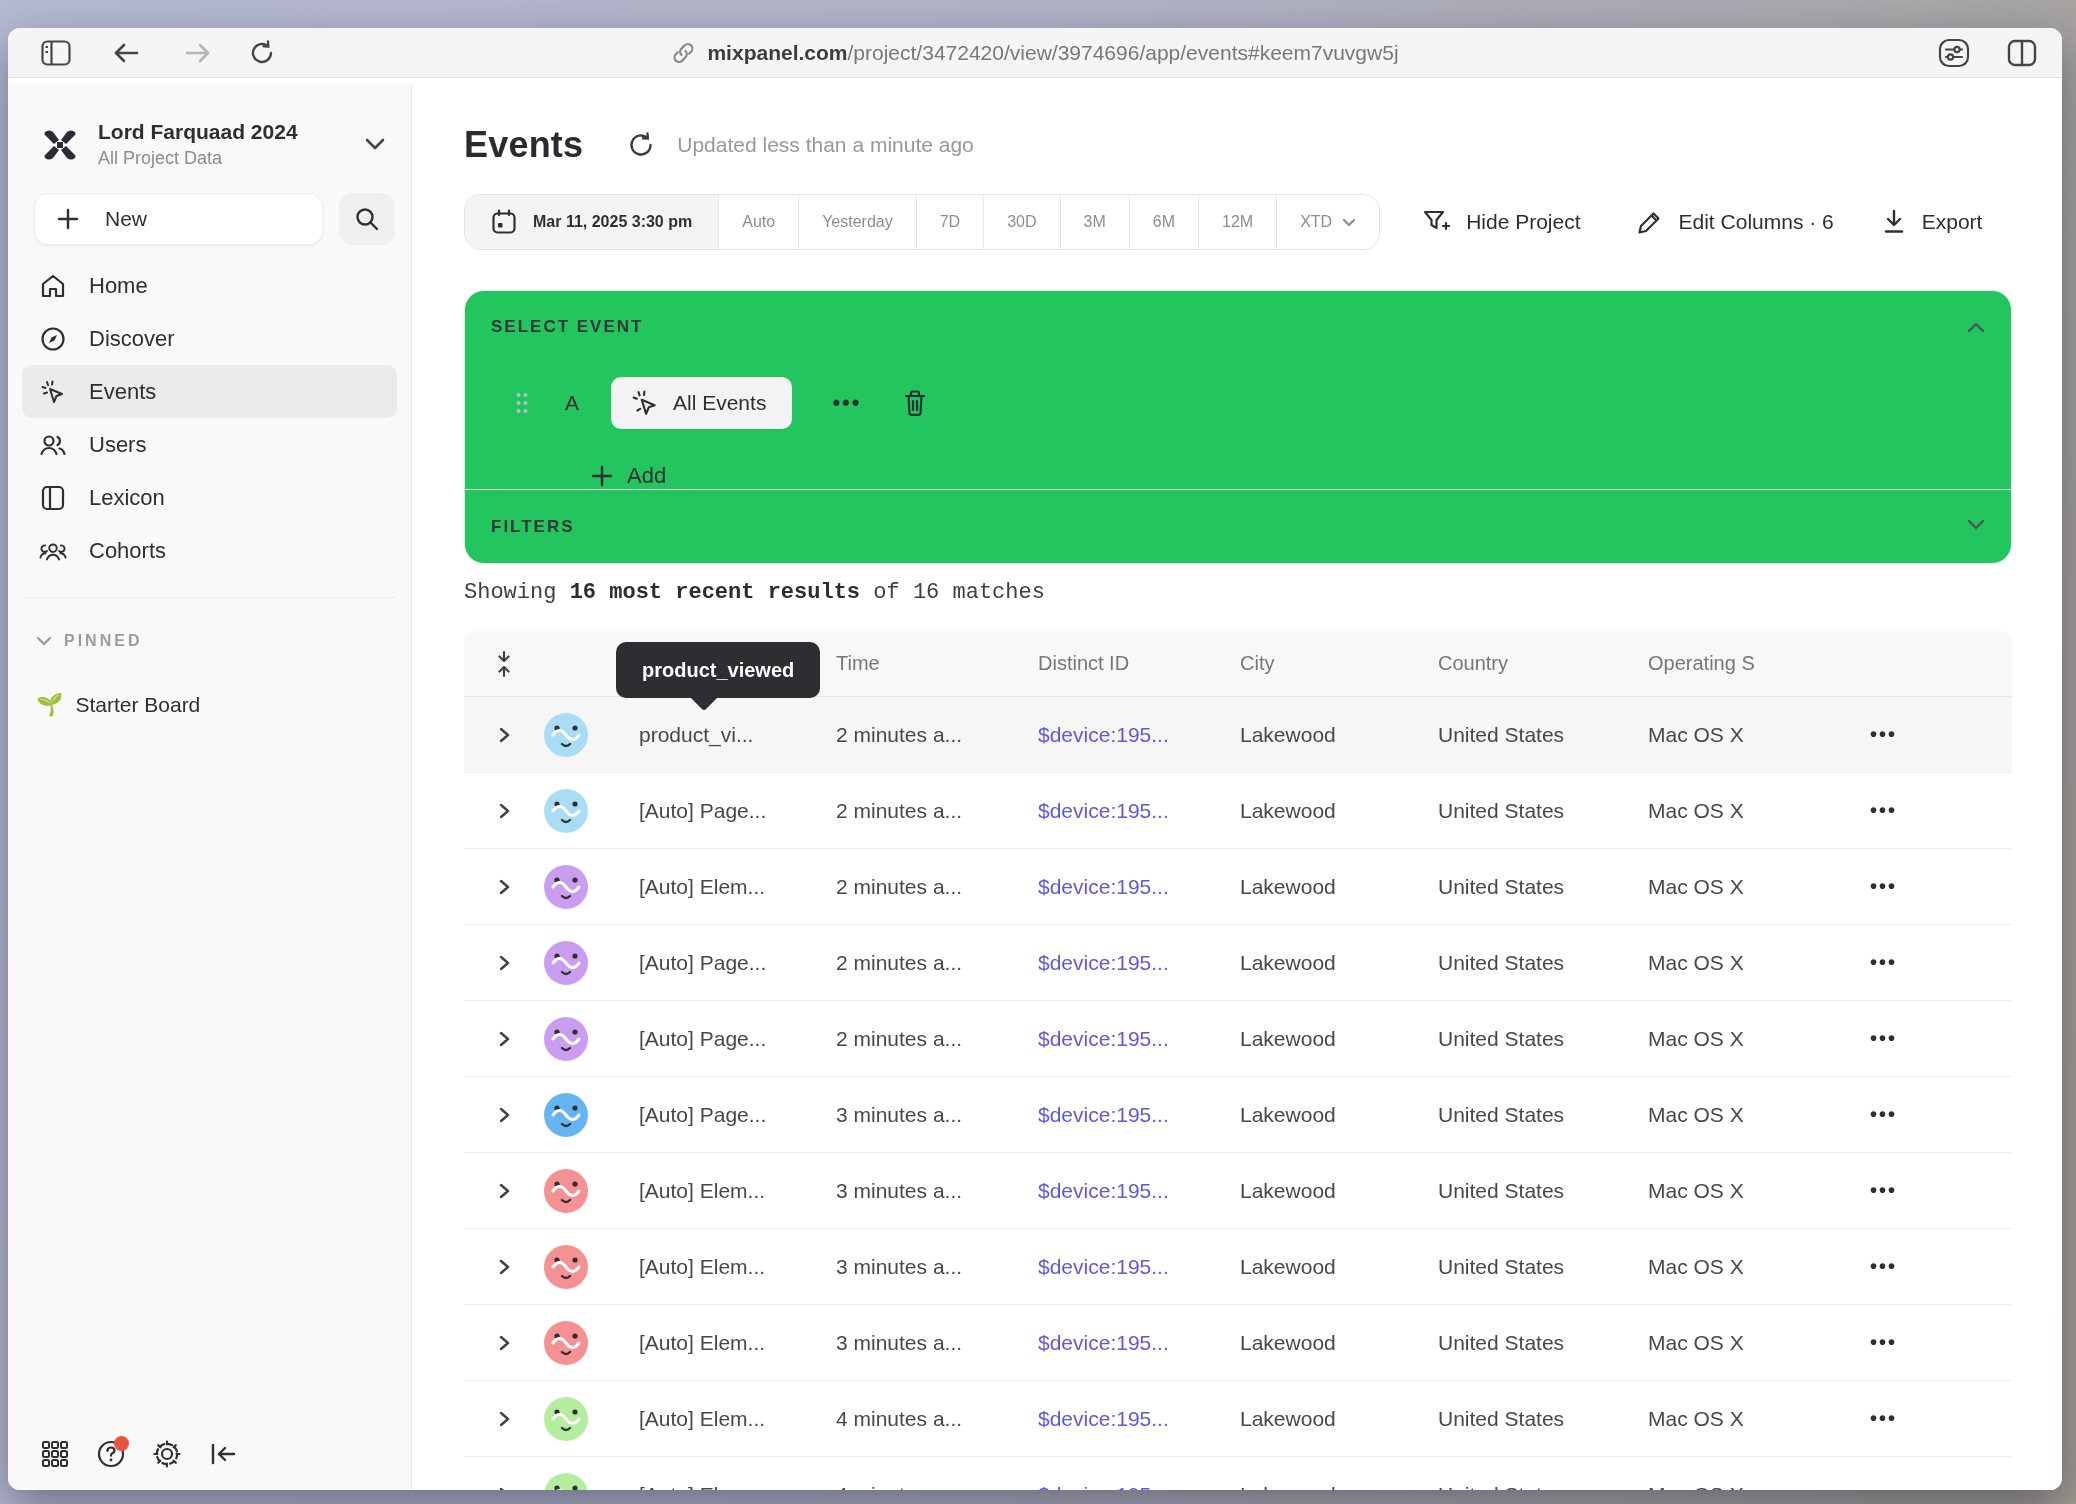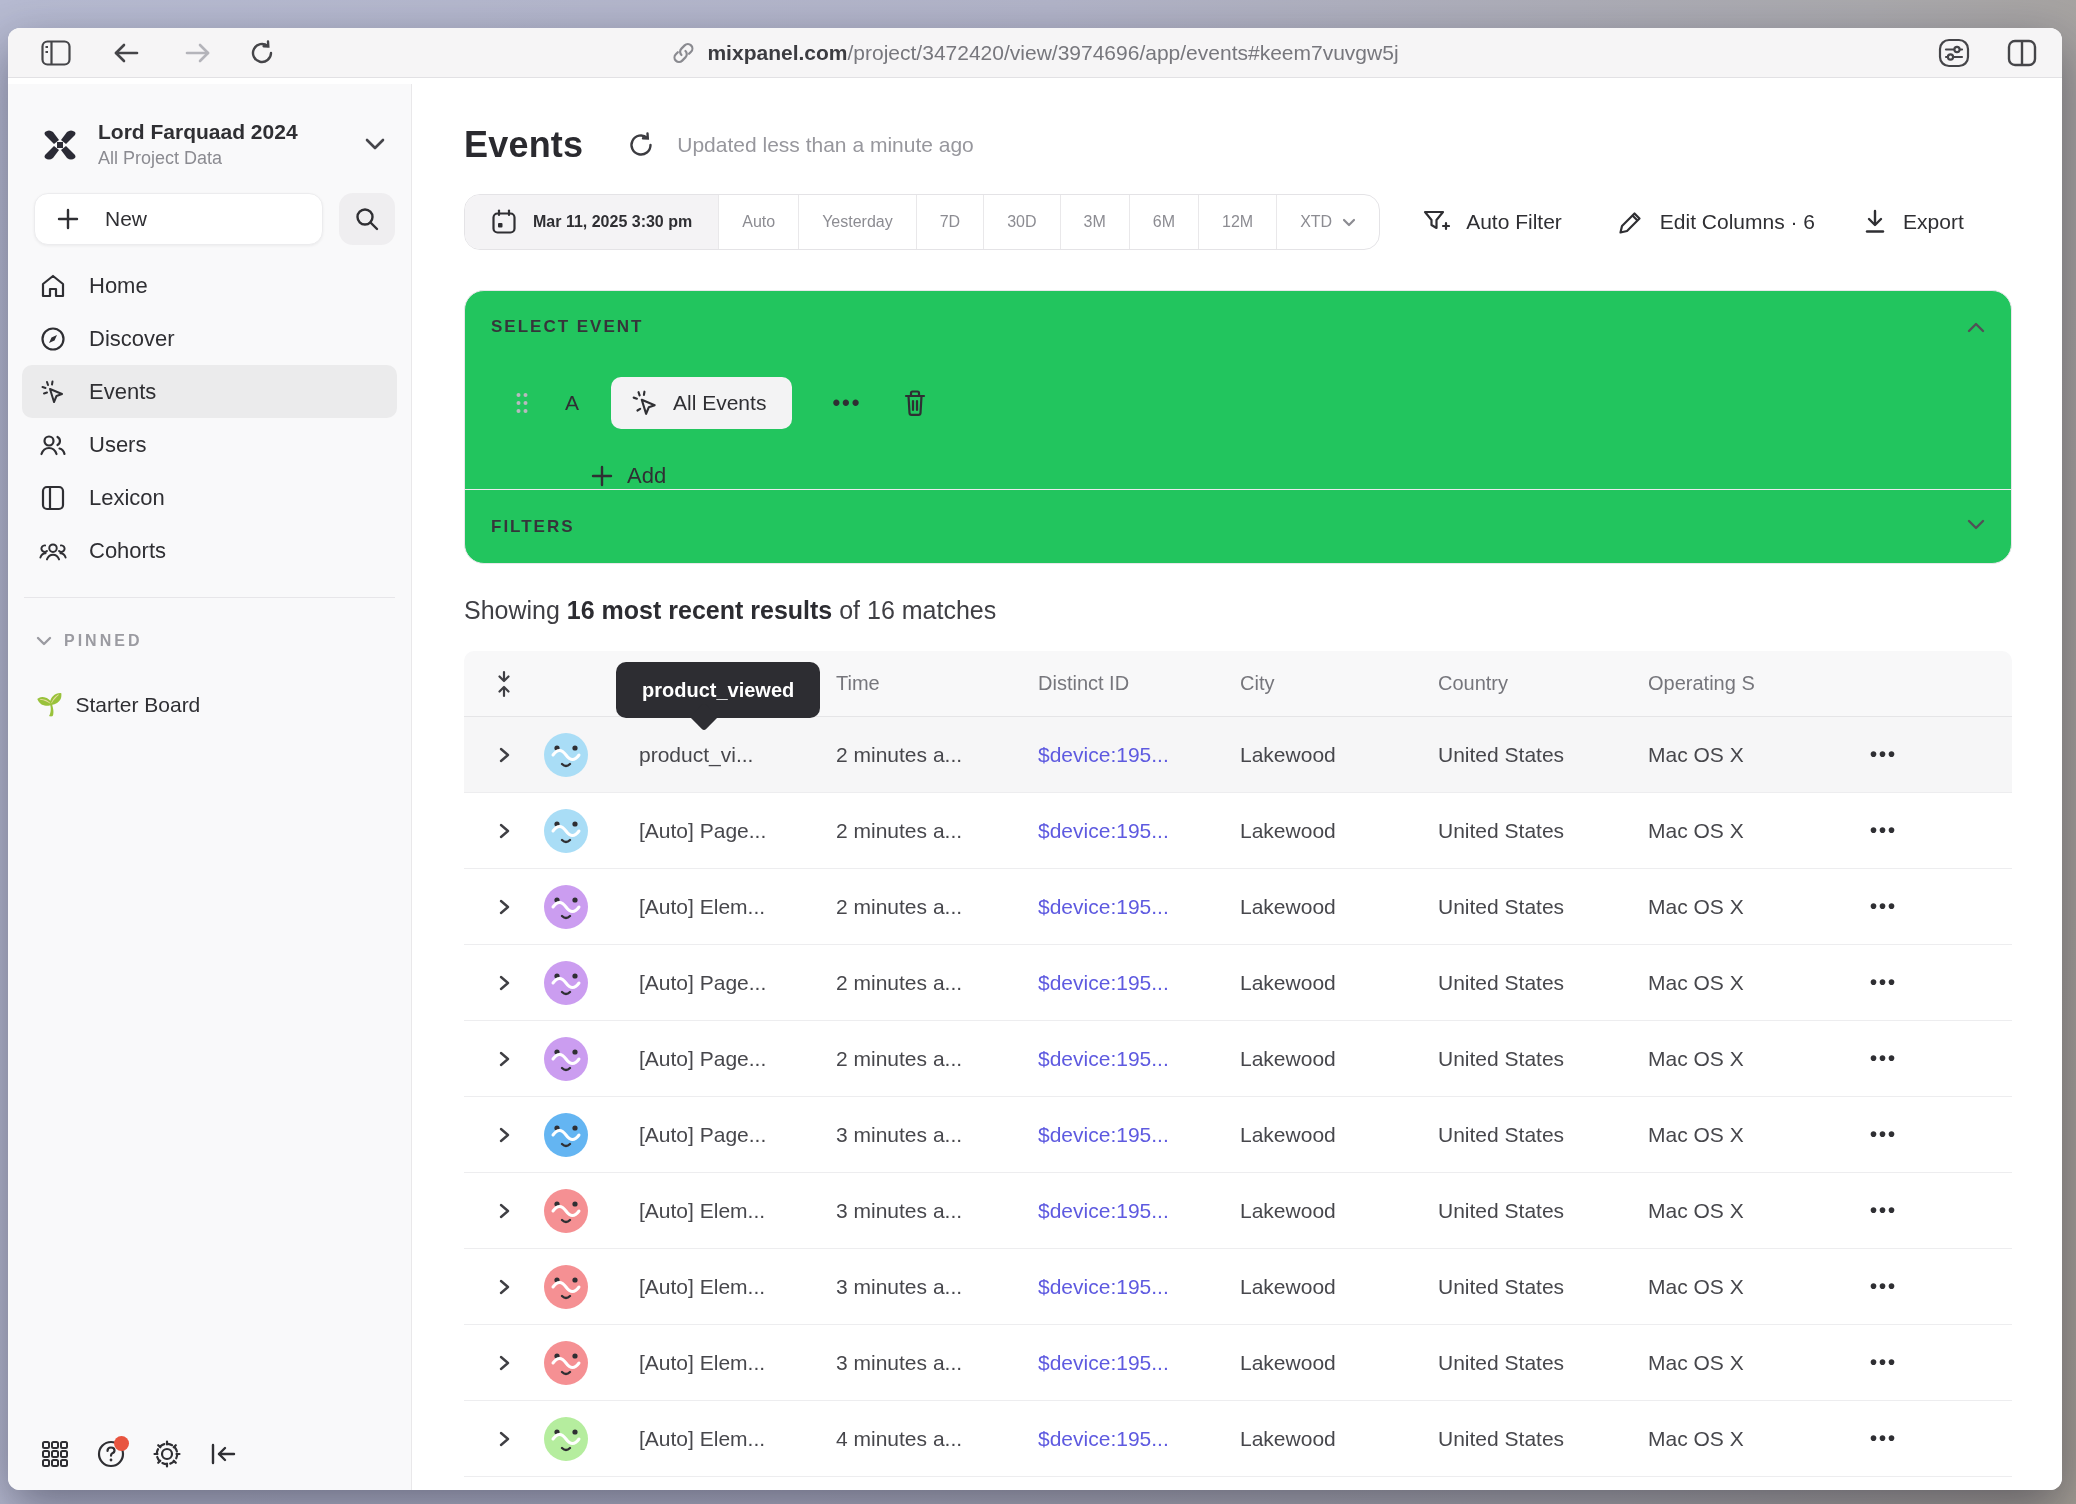--- a/index.html
+++ b/index.html
@@ -106,21 +106,21 @@
   .event-chip .clabel { font-size:21px; font-weight:400; color:#2f2f33; }
   .more-dots { margin-left:40px; color:#2f2f33; font-size:22px; letter-spacing:2px; font-weight:700; cursor:pointer; }
   .trash { margin-left:40px; color:#2f2f33; display:flex; cursor:pointer; }
   .add-btn { display:flex; align-items:center; gap:14px; margin:34px 0 0 100px; font-size:22px;
     color:#2f2f33; cursor:pointer; width:max-content; }
   .card-sec2 { height:74px; border-top:1px solid #ecebee; display:flex; align-items:center;
     padding:0 26px; position:relative; }
   .card-sec2 .sec-chev { top:26px; }
 
   
-  .results { margin-top:32px; font-size:25px; color:#3f3f44; }
+  .results { margin-top:16px; font-size:22px; color:#3f3f44;font-family:Liberation Mono, monospace; }
   .results b { font-weight:700; color:#2c2c31; }
 
   
   .table { width:1548px; margin-top:26px; position:relative; }
   .t-head { display:grid; grid-template-columns:80px 70px 222px 202px 202px 198px 210px 200px 1fr;
     height:66px; background:#f8f8f9; border-radius:10px 10px 0 0; align-items:center;
     border-bottom:1px solid #e5e5e7; color:#76767c; font-size:20px; }
   .t-head .hcell { padding-right:18px; white-space:nowrap; overflow:hidden; }
   .t-head .collapse-col { display:flex; justify-content:center; color:#3f3f44; cursor:pointer; }
   .t-row { display:grid; grid-template-columns:80px 70px 222px 202px 202px 198px 210px 200px 1fr;
@@ -409,21 +409,21 @@
         </div>
 
         <span class="tool-btn tb-filter">
           <span style="display:flex;">
             <svg width="28" height="28" viewBox="0 0 28 28" fill="none" stroke="currentColor" stroke-width="2.2" stroke-linecap="round" stroke-linejoin="round">
                 <path d="M3 4 H21 L14.5 12 V20 L9.5 17 V12 Z"></path>
                 <line x1="21" y1="18" x2="27" y2="18"></line>
                 <line x1="24" y1="15" x2="24" y2="21"></line>
               </svg>
           </span>
-          <span>Auto Filter</span>
+          <span>Hide Project</span>
         </span>
 
         <span class="tool-btn tb-cols">
           <span style="display:flex;">
             <svg width="26" height="26" viewBox="0 0 26 26" fill="none" stroke="currentColor" stroke-width="2.2" stroke-linejoin="round">
                 <path d="M16.5 4.5 l5 5 L9 22 l-6.5 1.5 L4 17 Z"></path>
                 <line x1="14.5" y1="6.5" x2="19.5" y2="11.5"></line>
               </svg>
           </span>
           <span>Edit Columns · 6</span>

